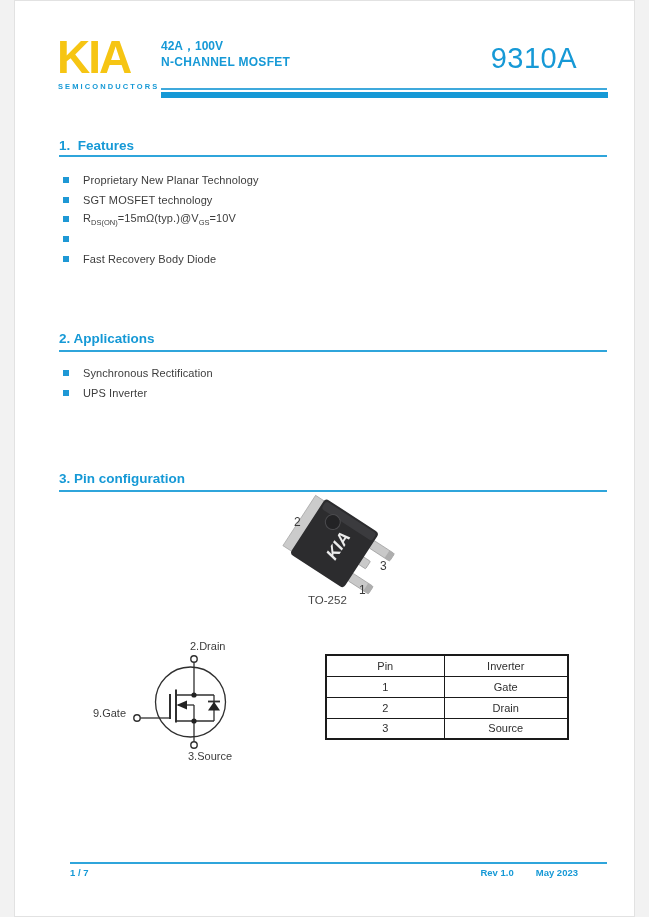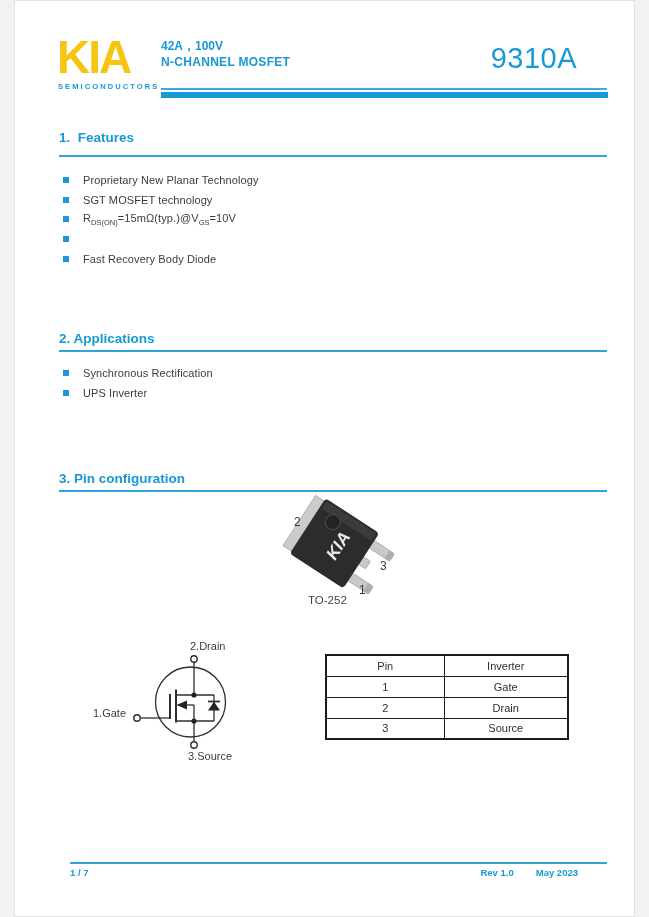--- a/index.html
+++ b/index.html
@@ -62,21 +62,21 @@
 <div class="page">
 
   <div class="logo-main">KIA</div>
   <div class="logo-sub">SEMICONDUCTORS</div>
   <div class="title-line1">42A，100V</div>
   <div class="title-line2">N-CHANNEL MOSFET</div>
   <div class="part-number">9310A</div>
   <div class="rule-thin"></div>
   <div class="rule-thick"></div>
 
-  <div class="section-title" style="top:129px">1.  Features</div>
+  <div class="section-title" style="top:137px">1.  Features</div>
   <div class="section-rule" style="top:154px"></div>
   <ul class="bullet-list" id="features-list" style="top:169px">
       <li>
         <span class="bullet"></span>
         <span class="bullet-text"><span>Proprietary New Planar Technology</span></span>
       </li>
       <li>
         <span class="bullet"></span>
         <span class="bullet-text"><span>SGT MOSFET technology</span></span>
       </li>
@@ -156,21 +156,21 @@
 
       <line x1="199" y1="694" x2="199" y2="720"></line>
       <line x1="193" y1="700.5" x2="205" y2="700.5" stroke-width="1.8"></line>
     </g>
     <polygon points="161.5,704 172,699.6 172,708.4" fill="#222222"></polygon>
     <polygon points="193,709.5 205,709.5 199,700.8" fill="#222222"></polygon>
     <circle cx="179" cy="694" r="2.6" fill="#222222"></circle>
     <circle cx="179" cy="720" r="2.6" fill="#222222"></circle>
   </svg>
   <div class="sym-label sym-drain">2.Drain</div>
-  <div class="sym-label sym-gate">1.Gate</div>
+  <div class="sym-label sym-gate">9.Gate</div>
   <div class="sym-label sym-source">3.Source</div>
 
   <table class="pin-table">
     <colgroup>
         <col style="width:118px">
         <col style="width:124px">
       </colgroup>
     <thead>
       <tr>
         <th>Pin</th>

